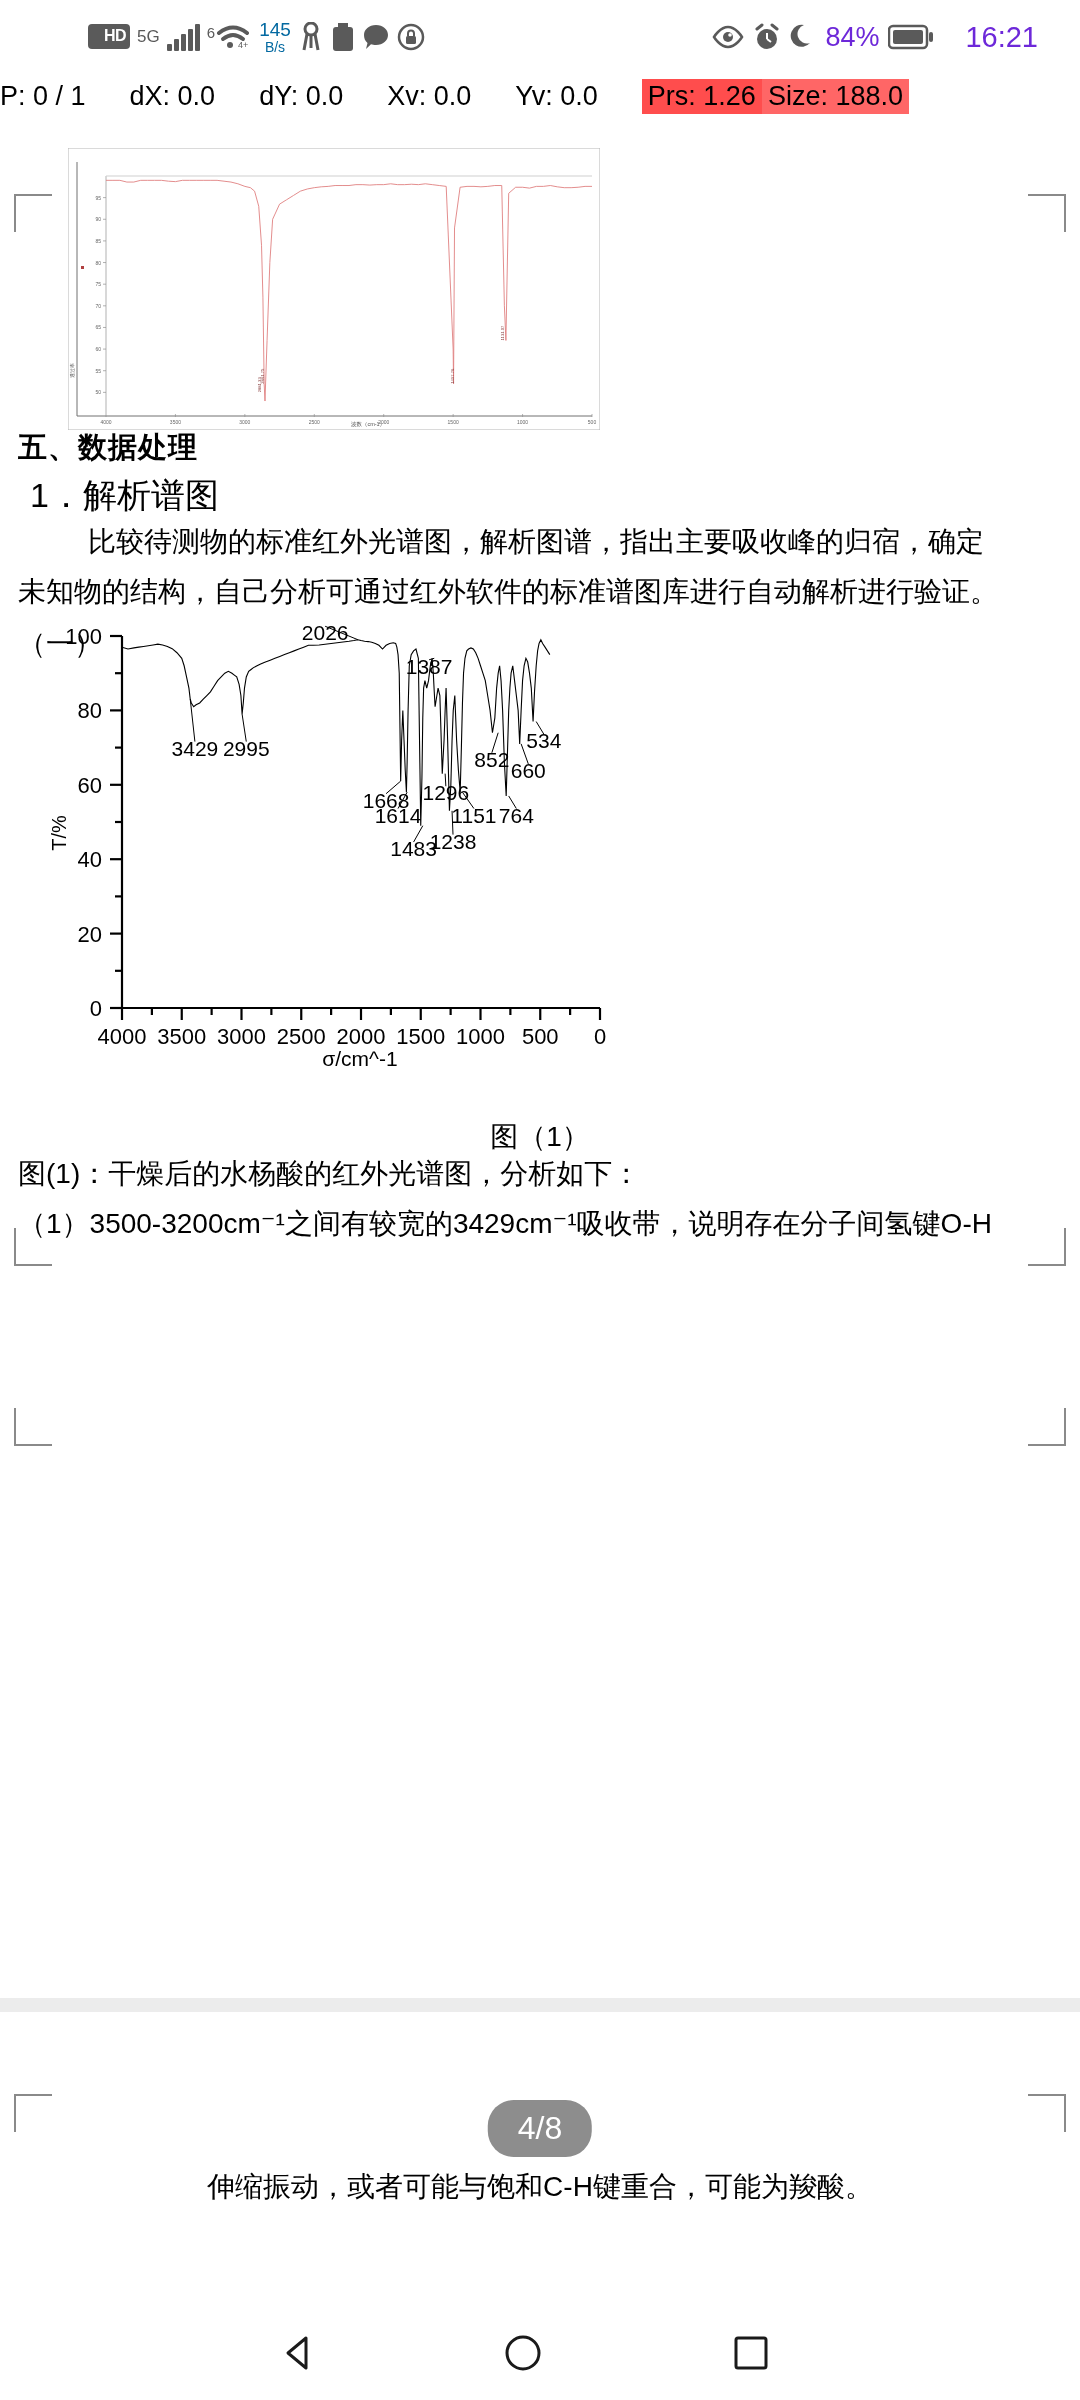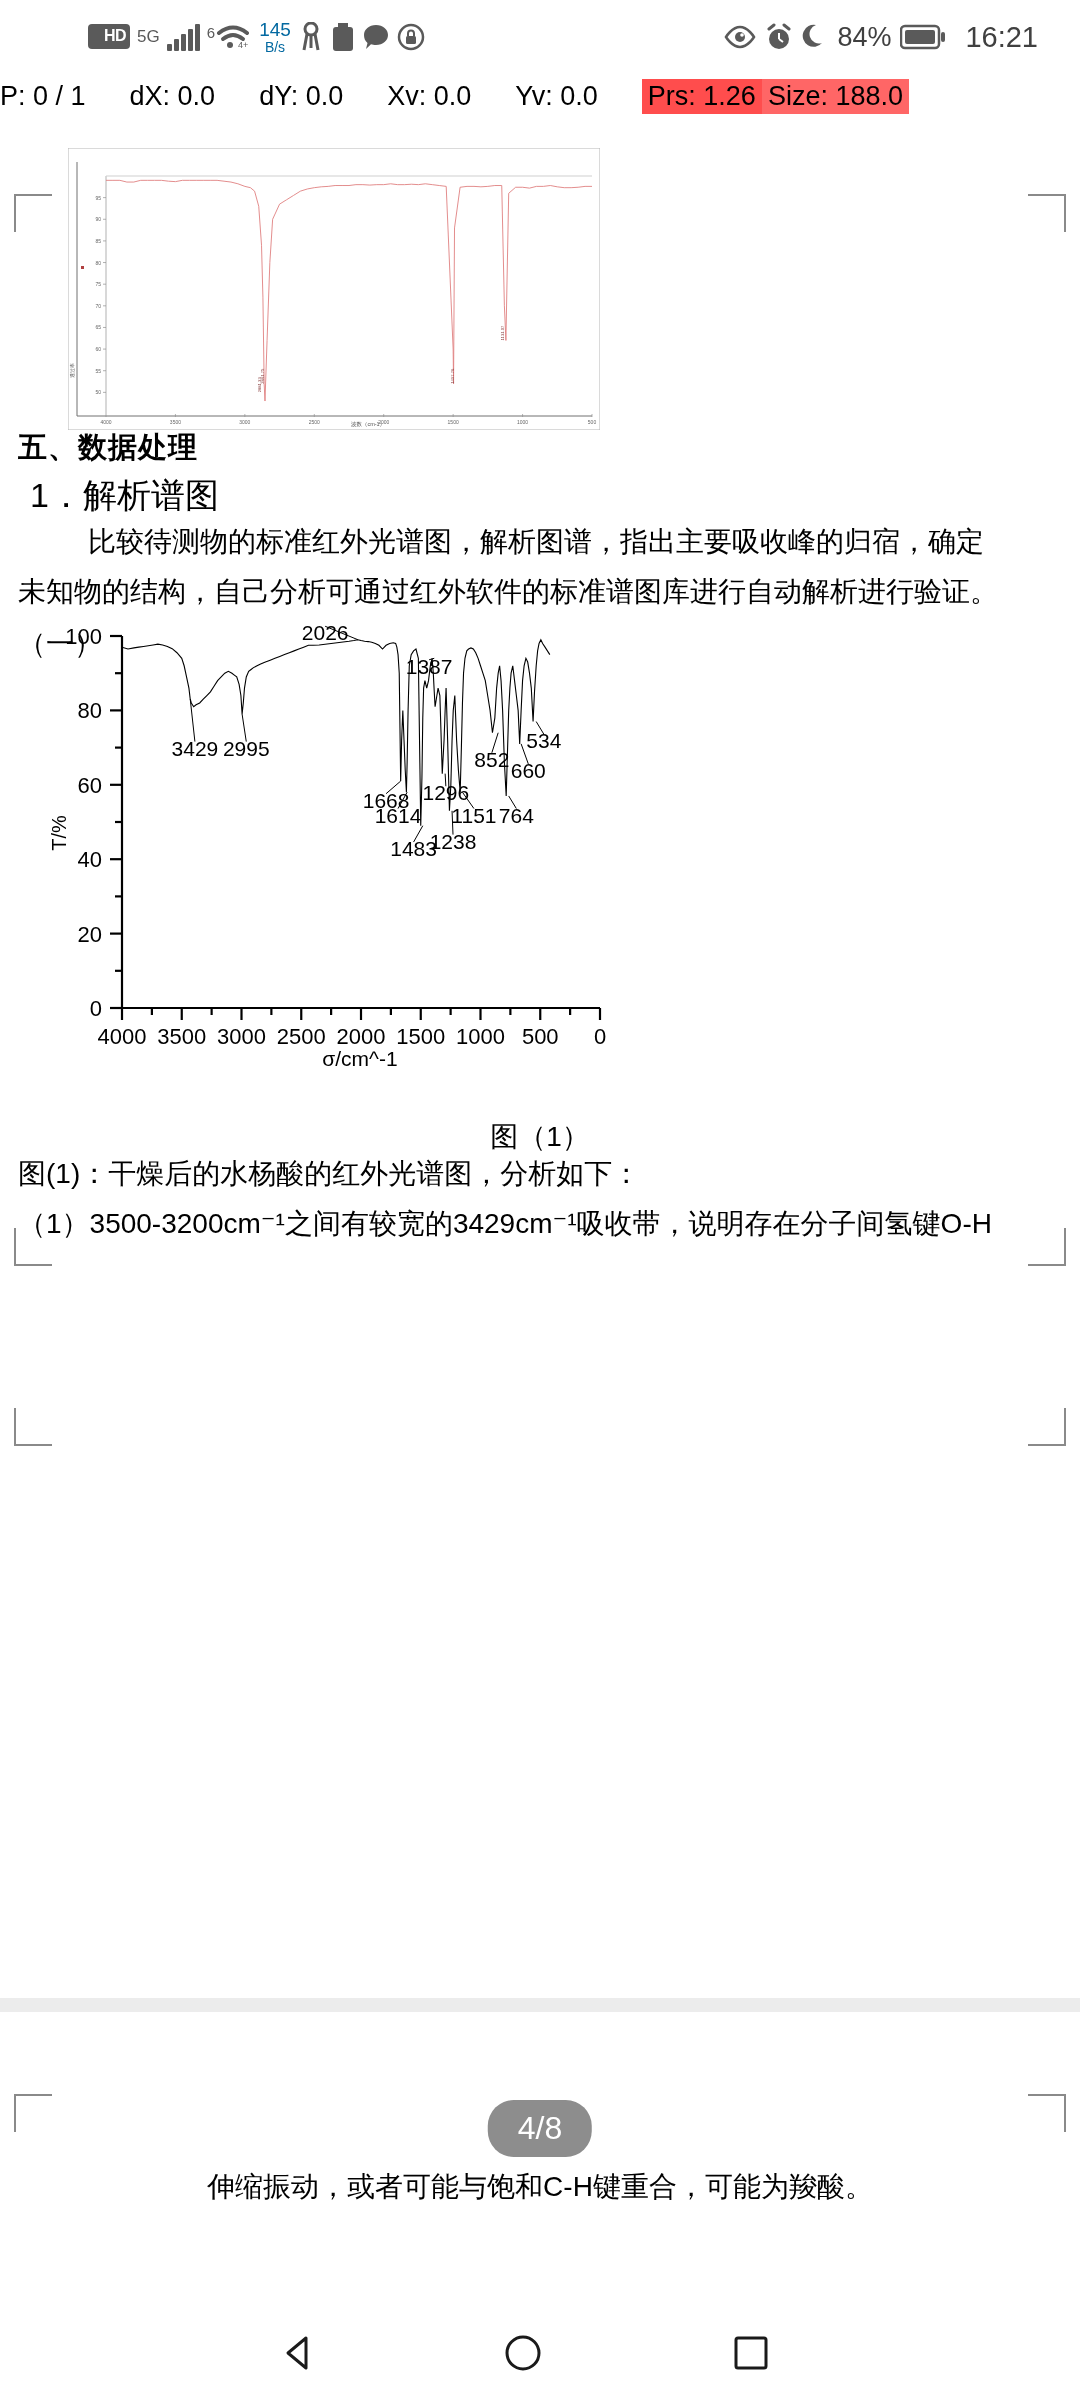--- a/index.html
+++ b/index.html
@@ -16,21 +16,21 @@
   .statusbar{
     position:absolute;left:0;top:0;width:1080px;height:74px;
     display:flex;align-items:center;background:#fff;
   }
   .sb-left{
     display:flex;align-items:center;gap:7px;
     margin-left:88px;color:#5a5a5a;
   }
   .sb-right{
     display:flex;align-items:center;gap:9px;
-    position:absolute;right:42px;color:#404040;
+    position:absolute;right:42px;color:#6d28d9;
   }
   .hd-badge{
     display:inline-block;border-radius:4px;background:#5a5a5a;color:#fff;
     font-size:16px;font-weight:bold;line-height:1;padding:4px 4px 5px 16px;
     letter-spacing:-0.5px;
   }
   .fiveg{font-size:17px;line-height:1;align-self:flex-start;margin-top:8px;}
   .bars{display:flex;align-items:flex-end;gap:2px;height:28px;}
   .bars i{display:block;width:5px;background:#5a5a5a;border-radius:1px;}
   .bars i:nth-child(1){height:7px;}
@@ -41,21 +41,21 @@
   .wifi-wrap{position:relative;display:flex;align-items:flex-start;}
   .wifi-sup{font-size:15px;line-height:1;margin-top:2px;margin-right:1px;}
   .netspeed{
     display:flex;flex-direction:column;align-items:center;
     font-size:19px;line-height:1.02;margin-left:2px;color:#0369a1;
   }
   .netspeed b{font-weight:normal;}
   .netspeed span{font-size:14px;}
   .sb-icon{display:inline-flex;align-items:center;justify-content:center;}
   .pct{font-size:27px;letter-spacing:0px;}
-  .clock{font-size:29px;margin-left:10px;letter-spacing:0px;}
+  .clock{font-size:29px;margin-left:22px;letter-spacing:0px;}
 
   
   .infobar{
     position:absolute;left:0;top:74px;width:912px;height:44px;
     display:flex;align-items:center;
     font-size:27px;font-family:"Liberation Sans",sans-serif;
     white-space:nowrap;
   }
   .infobar .cell{margin-right:44px;}
   .infobar .cell:first-child{margin-left:0px;}

